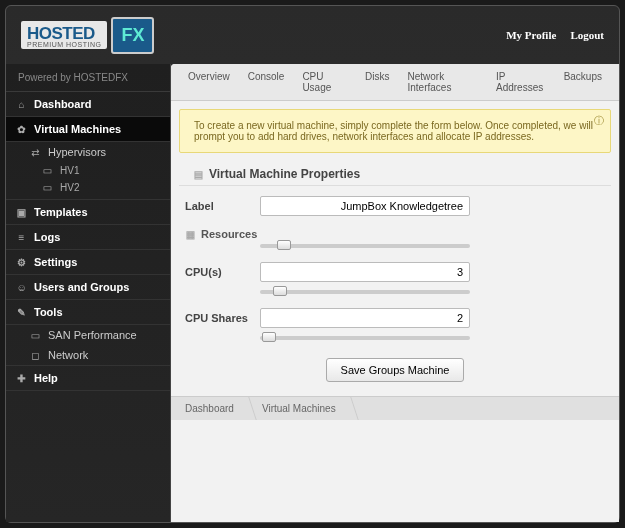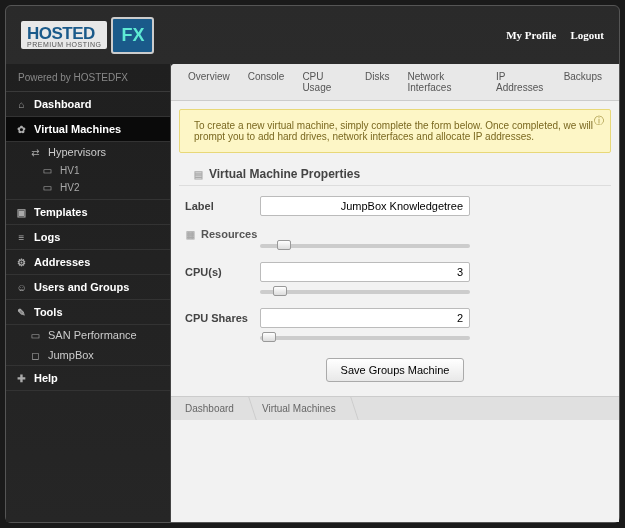--- a/index.html
+++ b/index.html
@@ -89,37 +89,37 @@
         <li>
             <span class="icon">▣</span>
             <span>Templates</span>
           </li>
         <li>
             <span class="icon">≡</span>
             <span>Logs</span>
           </li>
         <li>
             <span class="icon">⚙</span>
-            <span>Addresses</span>
+            <span>Settings</span>
           </li>
         <li>
             <span class="icon">☺</span>
             <span>Users and Groups</span>
           </li>
         <li>
             <span class="icon">✎</span>
             <span>Tools</span>
           </li>
         <li class="sub">
             <span class="icon">▭</span>
             <span>SAN Performance</span>
           </li>
         <li class="sub" style="border-bottom:1px solid #333">
             <span class="icon">◻</span>
-            <span>JumpBox</span>
+            <span>Network</span>
           </li>
         <li>
             <span class="icon">✚</span>
             <span>Help</span>
           </li>
       </ul>
     </div>
 
     <div class="main">
       <div class="tabs">

